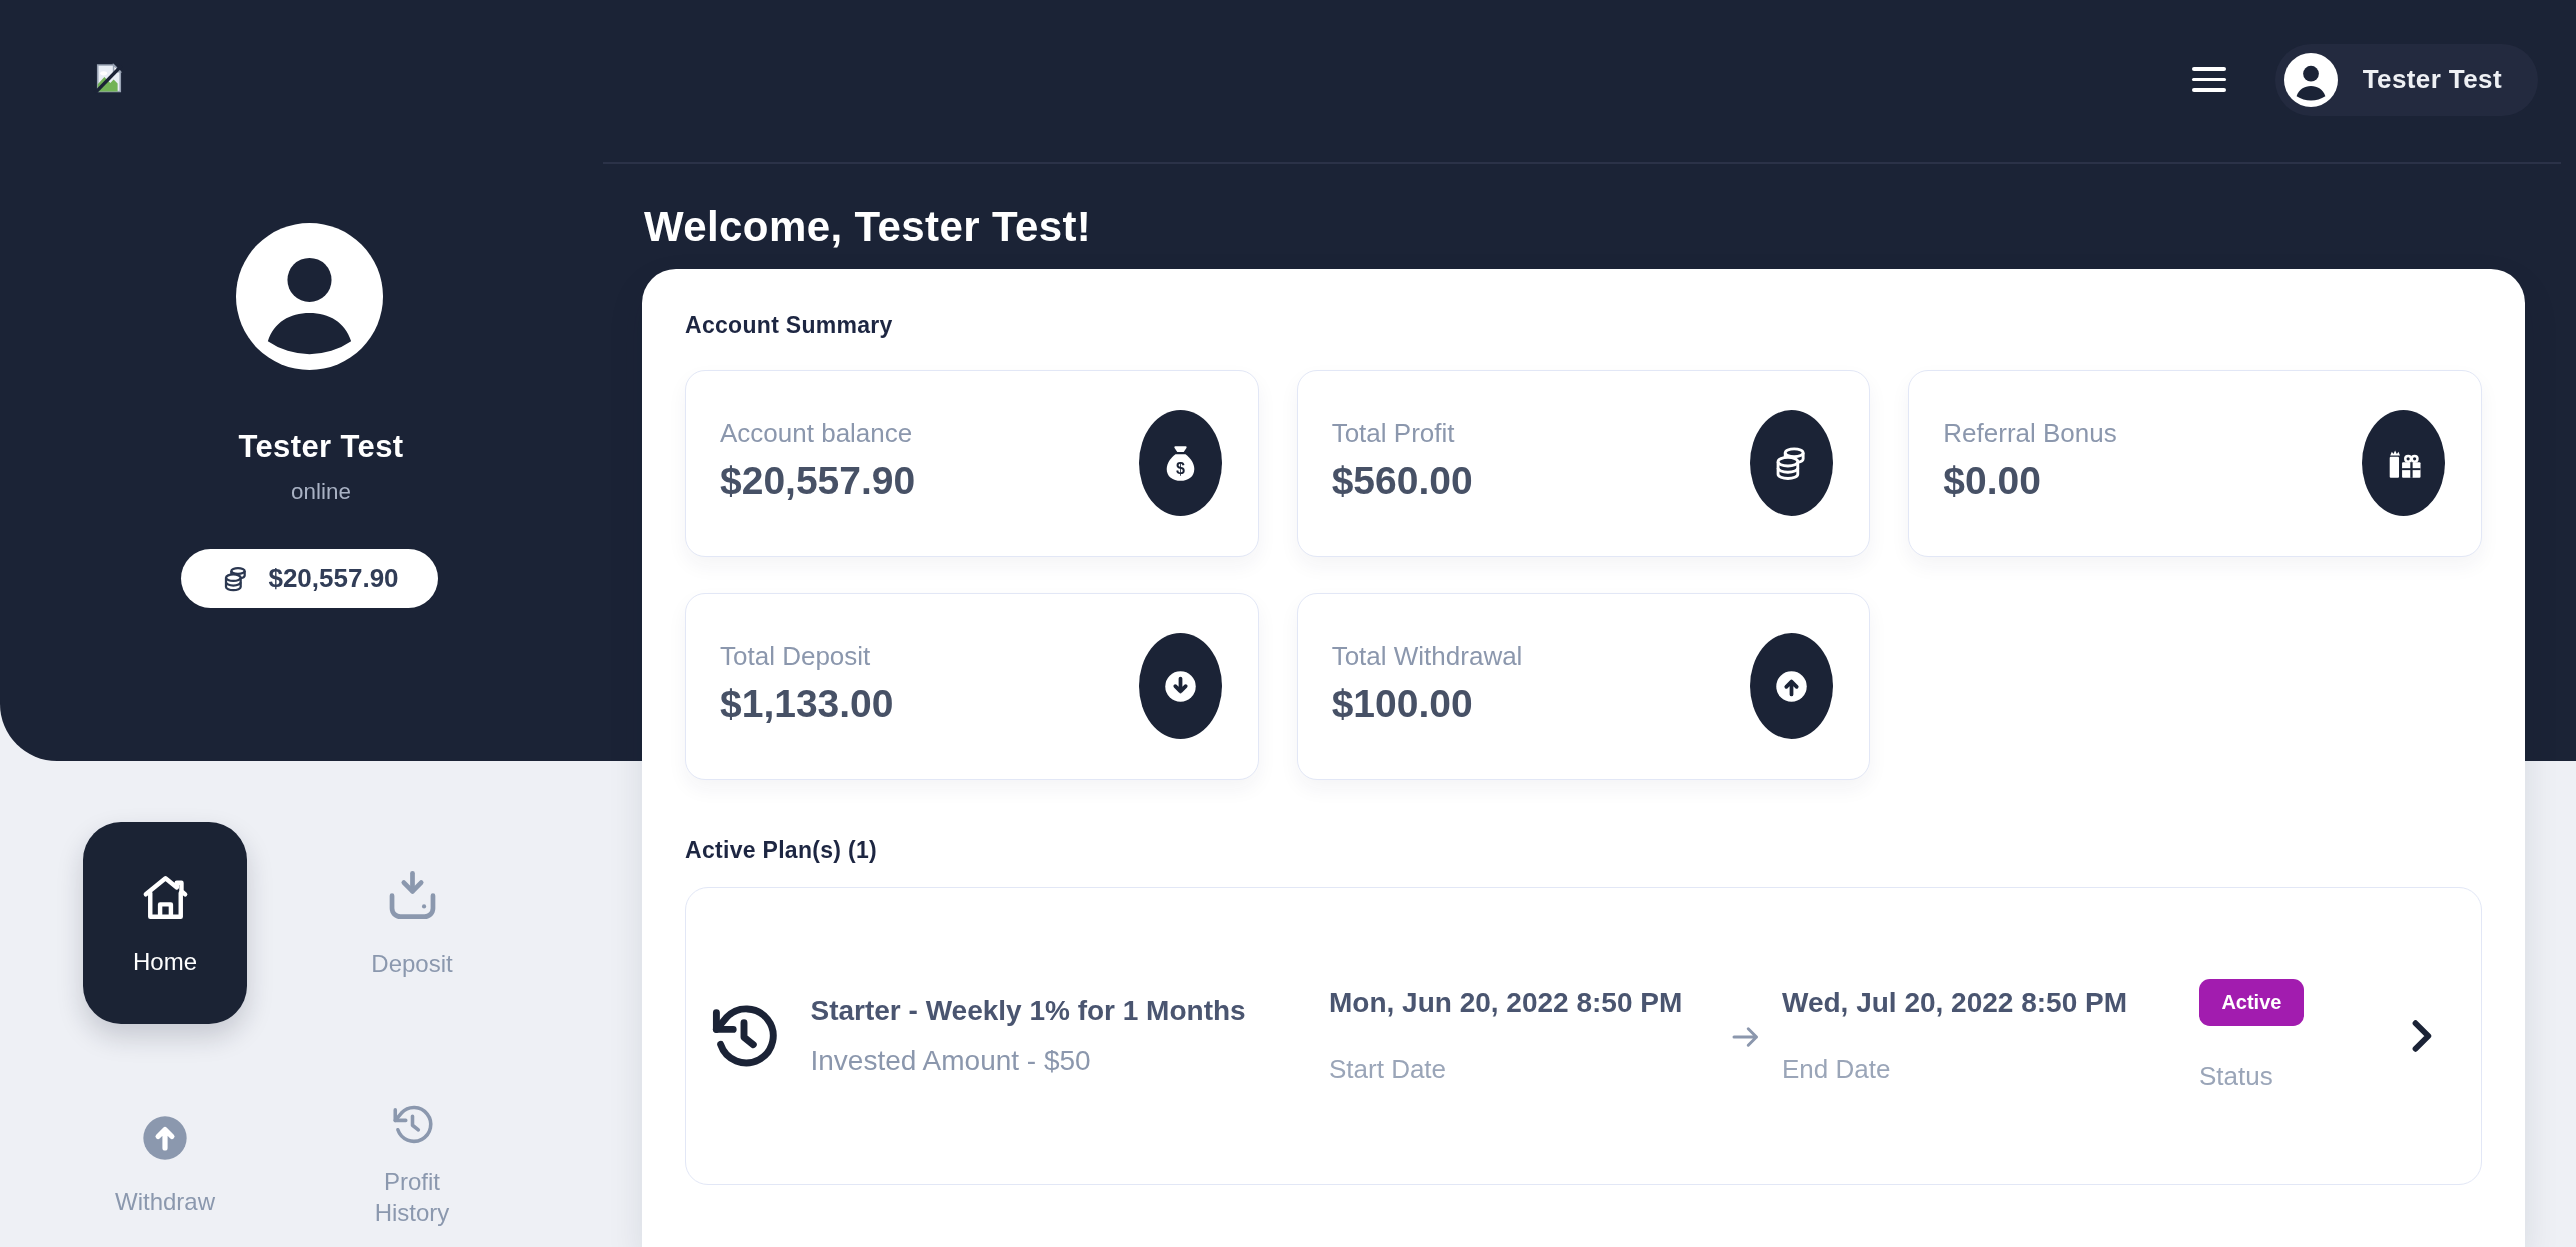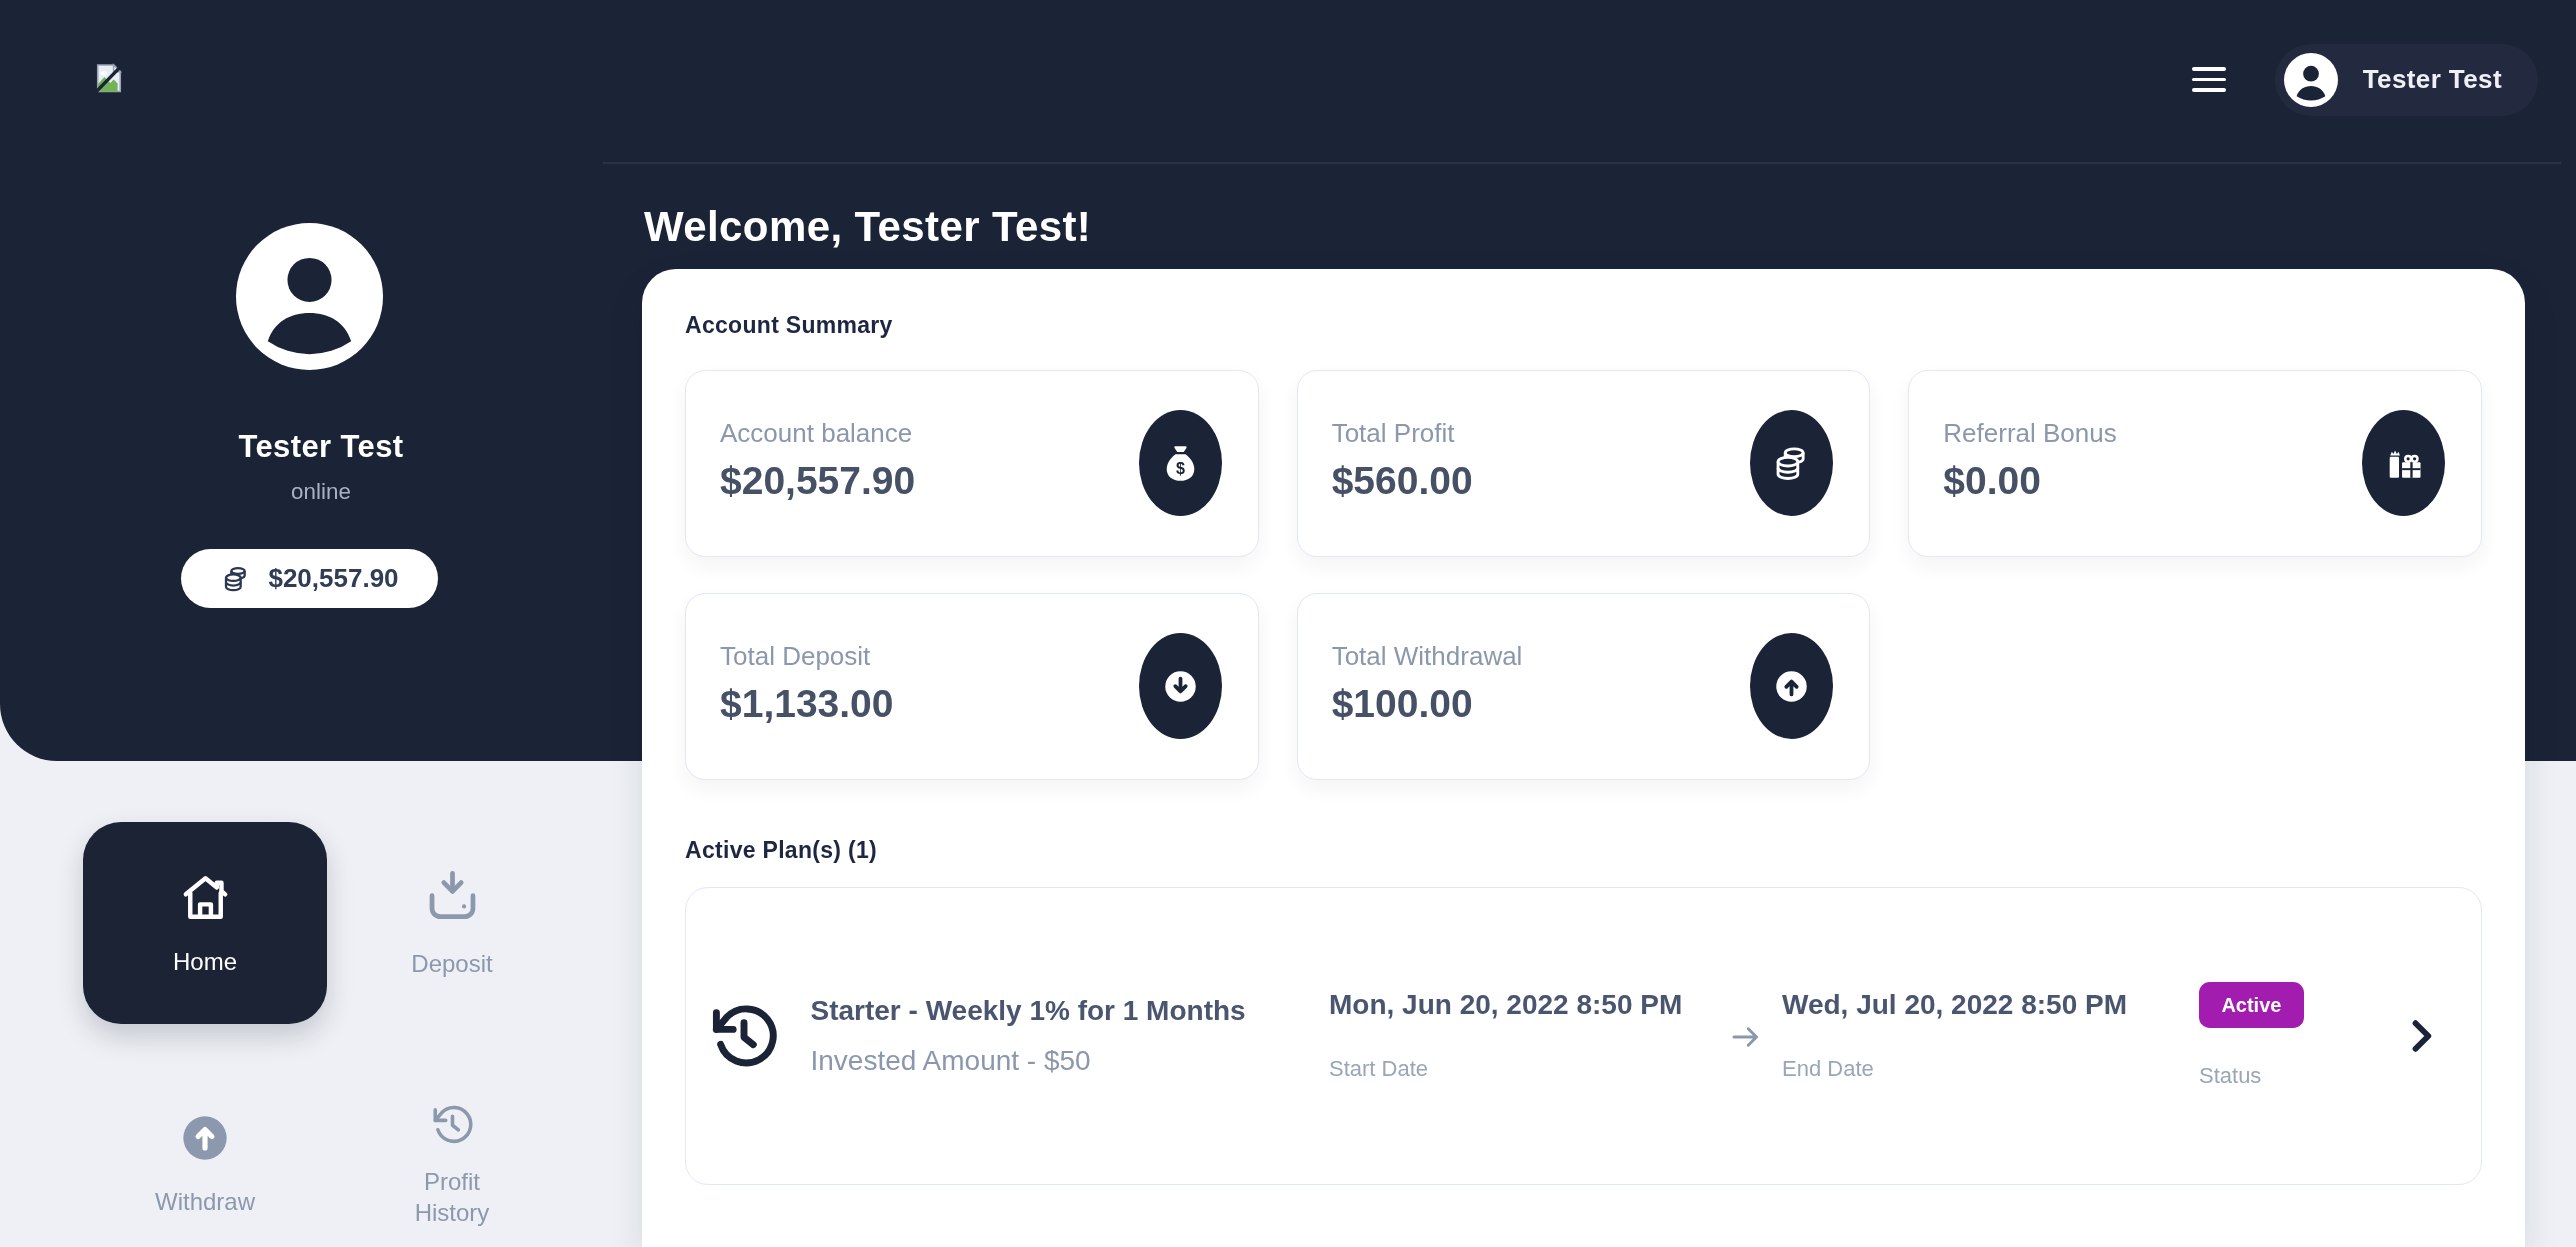--- a/index.html
+++ b/index.html
@@ -29,21 +29,21 @@
   .side-name  { position:absolute; top:429px; left:0; width:642px; text-align:center;
                 color:#ffffff; font-size:31px; font-weight:bold; letter-spacing:0.4px; }
   .side-status{ position:absolute; top:479px; left:0; width:642px; text-align:center;
                 color:#a9b2c4; font-size:22.4px; }
   .balance-pill { position:absolute; left:181px; top:549px; width:257px; height:59px;
                   background:#ffffff; border-radius:30px; display:flex; align-items:center;
                   justify-content:center; gap:16px; cursor:pointer; }
   .balance-pill .amount { color:#313d57; font-size:26px; font-weight:bold; }
 
   
-  .nav-item { position:absolute; width:244px; display:flex; flex-direction:column;
+  .nav-item { position:absolute; width:164px; display:flex; flex-direction:column;
               align-items:center; cursor:pointer; color:#8b98ae; }
   .nav-item .nav-label { font-size:24px; text-align:center; line-height:30.5px; }
   .tile-home { left:83px; top:822px; height:202px; background:#1b2334; border-radius:38px;
                justify-content:center; gap:20px; color:#ffffff;
                box-shadow:0 12.6px 27px rgba(20,28,48,.18); }
   .nav-deposit  { left:330px; top:822px; height:202px; justify-content:center; gap:20px; }
   .nav-withdraw { left:83px;  top:1073px; padding-top:39px; gap:23px; }
   .nav-profit   { left:330px; top:1073px; padding-top:29px; gap:20px; }
   .nav-profit .nav-label { width:117px; }
 
@@ -69,21 +69,21 @@
 
   .plans-title { margin-top:57px; }
   .plan-card { margin-top:23px; border:1.8px solid #e2e7f6; border-radius:23px; height:298px;
                display:flex; align-items:center; padding:0 39px 0 22px; background:#fff; }
   .plan-left { display:flex; align-items:center; gap:30.5px; width:621px; }
   .plan-hist-icon { width:72px; height:72px; color:#1b2336; flex:0 0 auto; }
   .plan-name { font-size:28px; font-weight:bold; color:#4a5570; }
   .plan-invested { font-size:28px; color:#8b97ad; margin-top:18px; }
   .plan-col { width:399px; }
   .plan-date { font-size:28px; font-weight:bold; color:#4a5570; }
-  .plan-sub  { font-size:22px; color:#9aa5b8; margin-top:35px; }
+  .plan-sub  { font-size:26px; color:#9aa5b8; margin-top:35px; }
   .plan-arrow { width:54px; color:#8b97ad; display:flex; align-items:flex-start; }
   .plan-arrow svg { width:36px; height:36px; margin-top:3.6px; }
   .plan-status { flex:1; margin-left:18px; }
   .badge { display:inline-block; background:#a21caf; color:#ffffff; font-weight:bold;
            font-size:20px; padding:11.7px 22.4px; border-radius:10.8px; }
   .plan-chevron { width:41px; height:54px; cursor:pointer; flex:0 0 auto; }
 </style>
 </head>
 <body>
 

